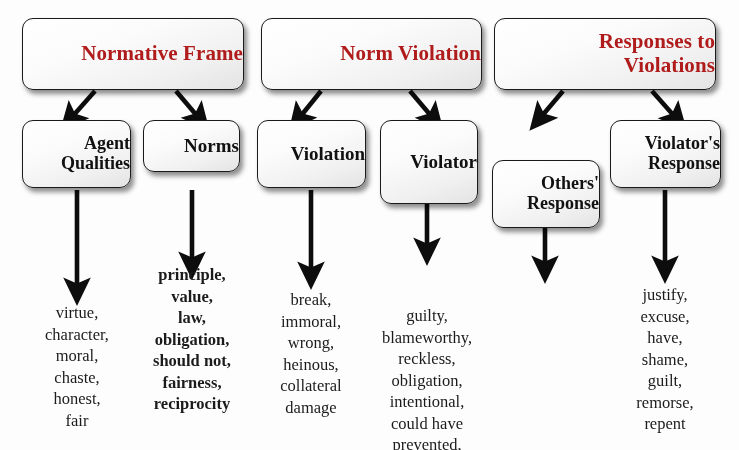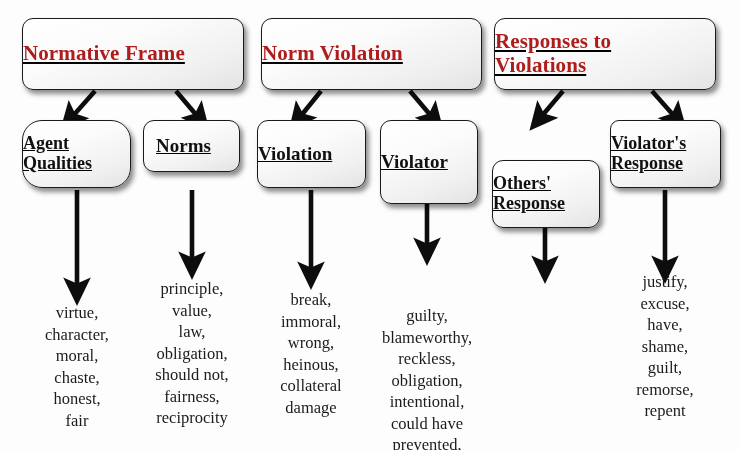--- a/index.html
+++ b/index.html
@@ -20,23 +20,22 @@
   .node {
     position: absolute;
     box-sizing: border-box;
     border: 1.6px solid #1a1a1a;
     border-radius: 11px;
     background: linear-gradient(160deg, #ffffff 0%, #fbfbfb 38%, #f0f0f0 74%, #e3e3e3 100%);
     box-shadow: 3px 4px 5px rgba(0,0,0,0.45);
     display: flex;
     align-items: center;
     justify-content: center;
-    text-align: left;
+    text-align: right;
     line-height: 1.12;
-    text-decoration: underline;
   }
   .node .label { display: block; width: 100%; }
 
   .node-top .label {
     color: #b01c1c;
     font-weight: bold;
     font-size: 21px;
     letter-spacing: .1px;
   }
   .node-mid .label {
@@ -102,21 +101,21 @@
     <span class="label">Norm Violation</span>
   </div>
 
   <div class="node node-top" style="left:494px; top:18px; width:222px; height:72px;">
     <span class="label">
       <span>Responses to</span><br>
       <span>Violations</span>
     </span>
   </div>
 
-  <div class="node node-mid two-line" style="left:22px; top:120px; width:109px; height:68px;border-radius:20px;">
+  <div class="node node-mid two-line" style="left:22px; top:120px; width:109px; height:68px;">
     <span class="label">
       <span>Agent</span><br>
       <span>Qualities</span>
     </span>
   </div>
 
   <div class="node node-mid" style="left:143px; top:120px; width:97px; height:52px;padding-left:12px;">
     <span class="label">Norms</span>
   </div>
 
@@ -128,37 +127,37 @@
     <span class="label">Violator</span>
   </div>
 
   <div class="node node-mid two-line" style="left:492px; top:120px; width:108px; height:68px;margin-top:40px;">
     <span class="label">
       <span>Others'</span><br>
       <span>Response</span>
     </span>
   </div>
 
-  <div class="node node-mid two-line" style="left:610px; top:120px; width:111px; height:68px;border-radius:9px;">
+  <div class="node node-mid two-line" style="left:610px; top:120px; width:111px; height:68px;">
     <span class="label">
       <span>Violator's</span><br>
       <span>Response</span>
     </span>
   </div>
 
   <div class="wordlist" style="left:7px; top:302px; width:140px;">
       <span class="w">virtue,</span>
       <span class="w">character,</span>
       <span class="w">moral,</span>
       <span class="w">chaste,</span>
       <span class="w">honest,</span>
       <span class="w">fair</span>
     </div>
 
-  <div class="wordlist" style="left:122px; top:278px; width:140px;">
+  <div class="wordlist" style="left:122px; top:264px; width:140px;font-weight:bold;">
       <span class="w">principle,</span>
       <span class="w">value,</span>
       <span class="w">law,</span>
       <span class="w">obligation,</span>
       <span class="w">should not,</span>
       <span class="w">fairness,</span>
       <span class="w">reciprocity</span>
     </div>
 
   <div class="wordlist" style="left:241px; top:289px; width:140px;">
@@ -175,21 +174,21 @@
       <span class="w">blameworthy,</span>
       <span class="w">reckless,</span>
       <span class="w">obligation,</span>
       <span class="w">intentional,</span>
       <span class="w">could have</span>
       <span class="w">prevented,</span>
       <span class="w">thief</span>
     </div>
 
 
-  <div class="wordlist" style="left:595px; top:271px; width:140px;">
+  <div class="wordlist" style="left:595px; top:284px; width:140px;">
       <span class="w">justify,</span>
       <span class="w">excuse,</span>
       <span class="w">have,</span>
       <span class="w">shame,</span>
       <span class="w">guilt,</span>
       <span class="w">remorse,</span>
       <span class="w">repent</span>
     </div>
 
 </div>

